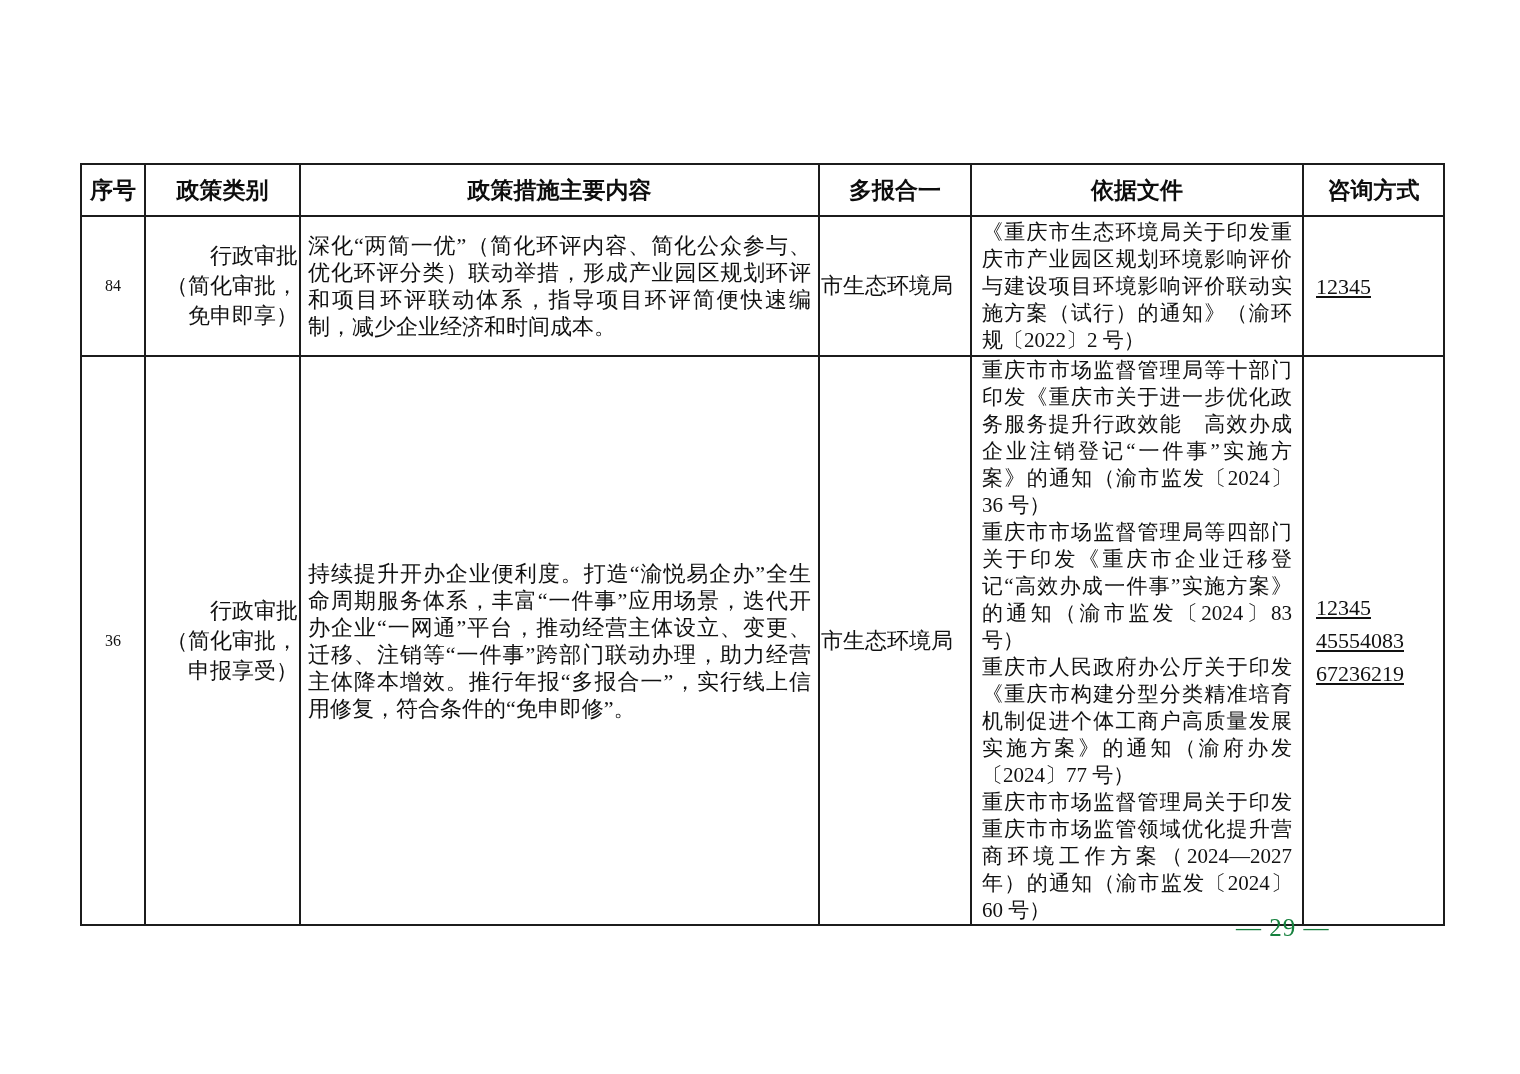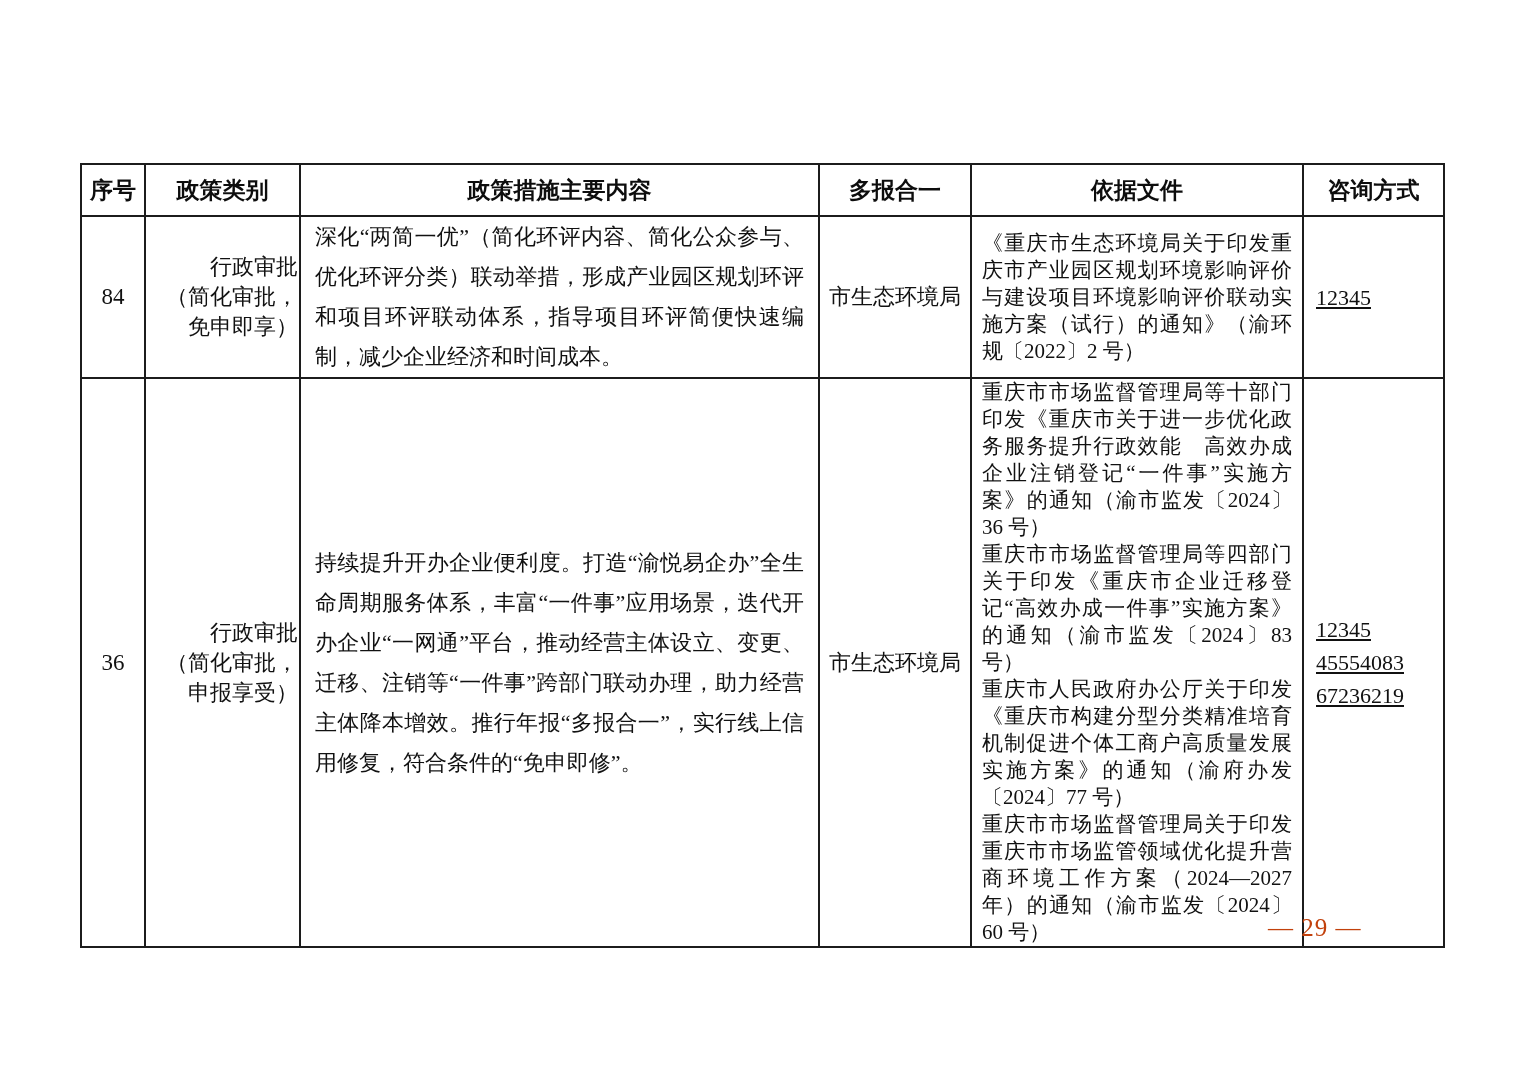--- a/index.html
+++ b/index.html
@@ -35,40 +35,40 @@
     text-align: center;
     height: 52px;
     padding: 0 2px;
     color: #0d0d0d;
   }
   tr.row-84 { height: 140px; }
   tr.row-85 { height: 515px; }
   td.seq-cell {
     text-align: center;
     vertical-align: middle;
-    font-size: 23px;
+    font-size: 16px;
     border-radius: 31px;
   }
   td.category-cell {
     text-align: right;
     vertical-align: middle;
     font-size: 22px;
     line-height: 30px;
     white-space: pre-line;
   }
   td.content-cell {
     vertical-align: middle;
     text-align: justify;
     text-justify: inter-character;
     font-size: 22px;
-    line-height: 40px;
-    padding: 0 14px;
+    line-height: 27px;
+    padding: 0 7px;
   }
   td.unit-cell {
-    text-align: center;
+    text-align: left;
     vertical-align: middle;
     font-size: 22px;
   }
   td.basis-cell {
     vertical-align: middle;
     padding: 0 10px;
     font-size: 21px;
     border-radius: 15px;
   }
   td.basis-cell .basis-paragraph {
@@ -80,24 +80,24 @@
     vertical-align: middle;
     padding-left: 12px;
     font-size: 22px;
   }
   td.contact-cell .contact-line {
     line-height: 33px;
     text-decoration: underline;
   }
   .page-number {
     position: absolute;
-    left: 1268px;
+    left: 1236px;
     top: 914px;
     font-size: 25px;
-    color: #c2410c;
+    color: #15803d;
     letter-spacing: 1px;
     white-space: nowrap;
   }
 </style>
 </head>
 <body>
 
 <table class="policy-table">
   <colgroup>
     <col style="width:64px">

